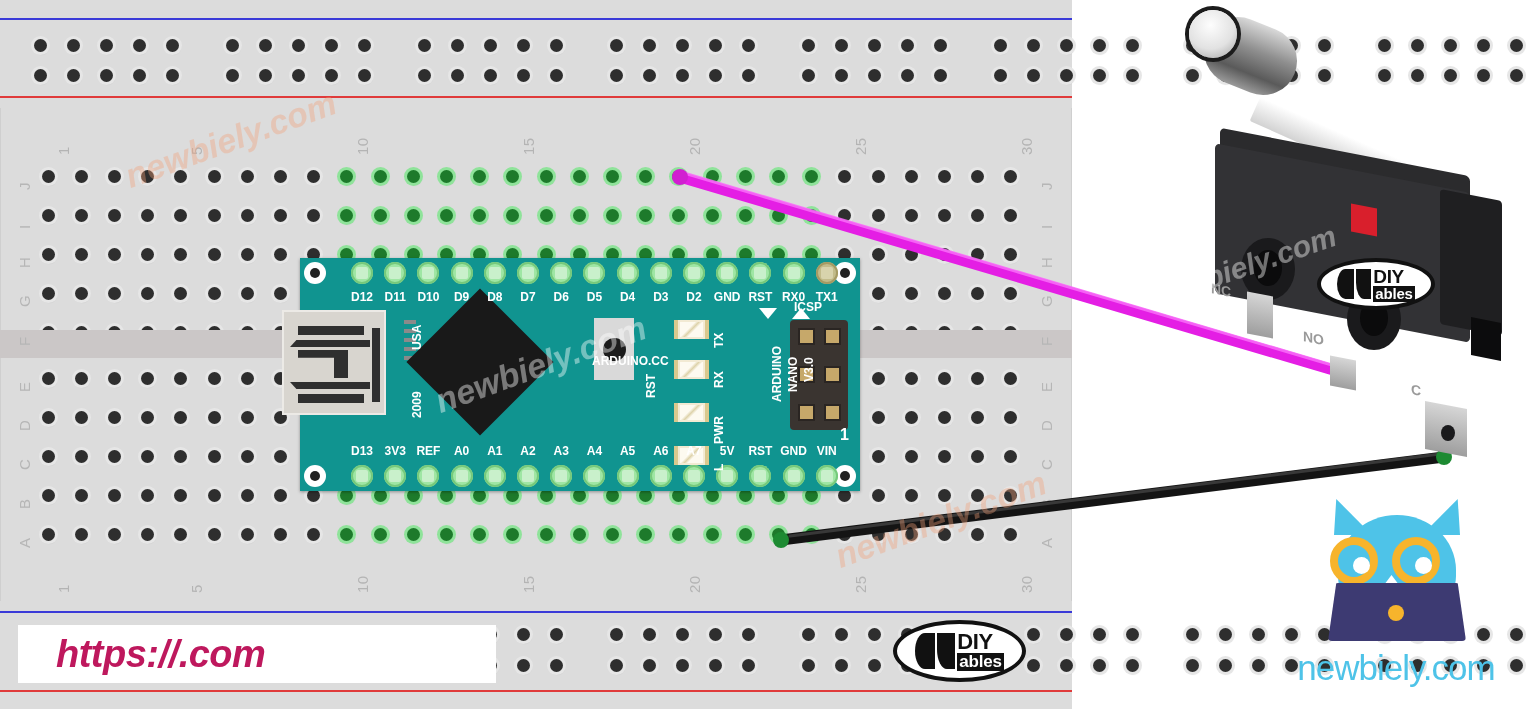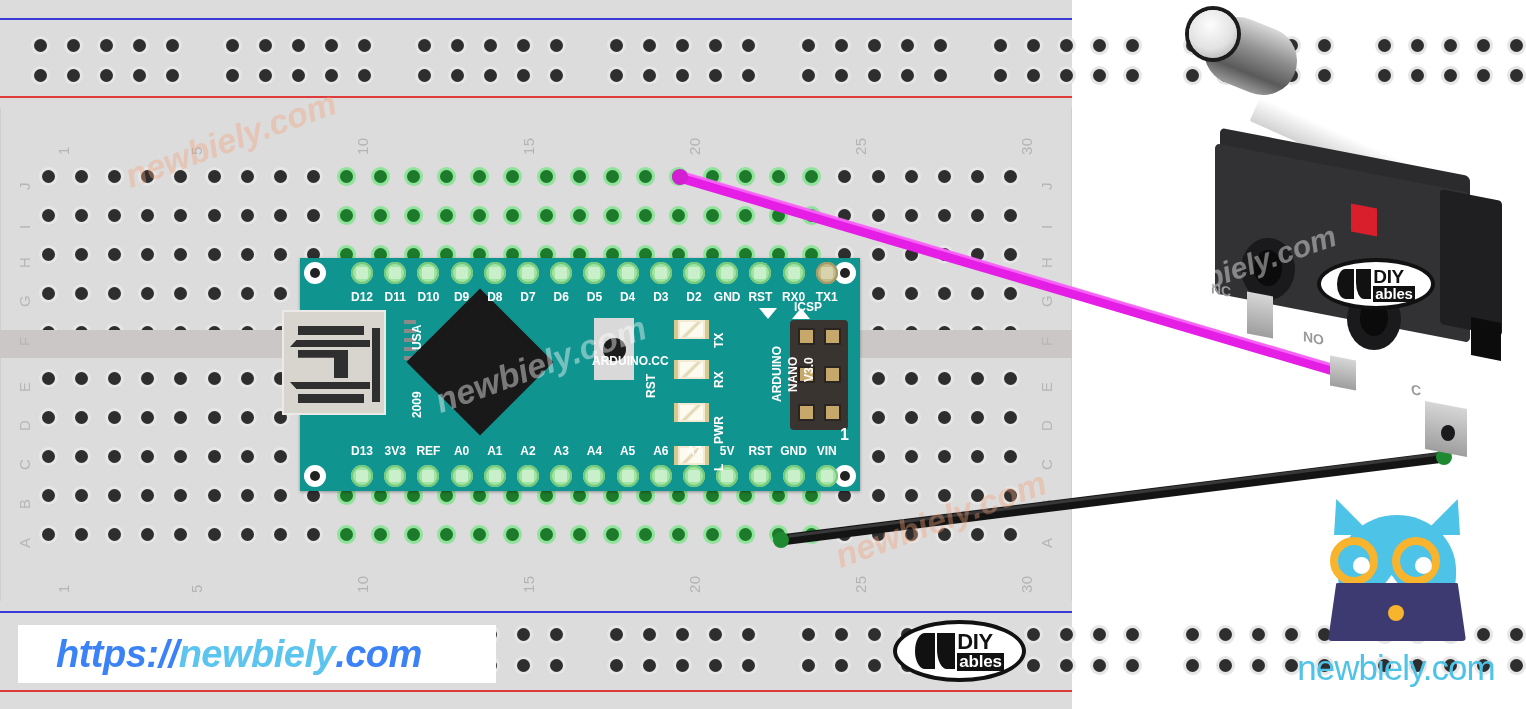--- a/index.html
+++ b/index.html
@@ -217,21 +217,21 @@
 
   
   #url-banner {
     position: absolute; left: 18px; top: 625px; width: 478px; height: 58px;
     background: #ffffff; display: flex; align-items: center; padding-left: 38px;
   }
   #url-banner span {
     font-size: 38px; font-style: italic; font-weight: bold;
     font-family: "Liberation Sans", sans-serif; letter-spacing: -0.5px;
   }
-  .u-dark { color: #3b82f6; }
+  .u-dark { color: #be185d; }
   .u-cyan { color: #5bc5ef; }
 
   
   #owl-logo { position: absolute; left: 1280px; top: 505px; width: 232px; height: 190px; }
   #owl-head {
     position: absolute; left: 58px; top: 10px; width: 118px; height: 110px;
     background: #4ec3e8;
     border-radius: 50% 50% 45% 45%;
   }
   .owl-ear {
@@ -1043,21 +1043,20 @@
     <div class="diy-d" style="width:20px;height:36px;"></div>
     <div class="diy-j" style="width:18px;height:36px;"></div>
     <div class="diy-text">
       <div class="diy-diy" style="font-size:22px;">DIY</div>
       <div class="diy-ables" style="font-size:17px;">ables</div>
     </div>
   </div>
 
   <div id="url-banner">
     <span class="u-dark">https://</span>
-    <span class="u-cyan">newbiely</span>
     <span class="u-dark">.com</span>
   </div>
 
   <div id="owl-logo">
     <div class="owl-ear" id="owl-ear-l"></div>
     <div class="owl-ear" id="owl-ear-r"></div>
     <div id="owl-head"></div>
     <div class="owl-eye" id="owl-eye-l">
       <div class="owl-pupil"></div>
     </div>

